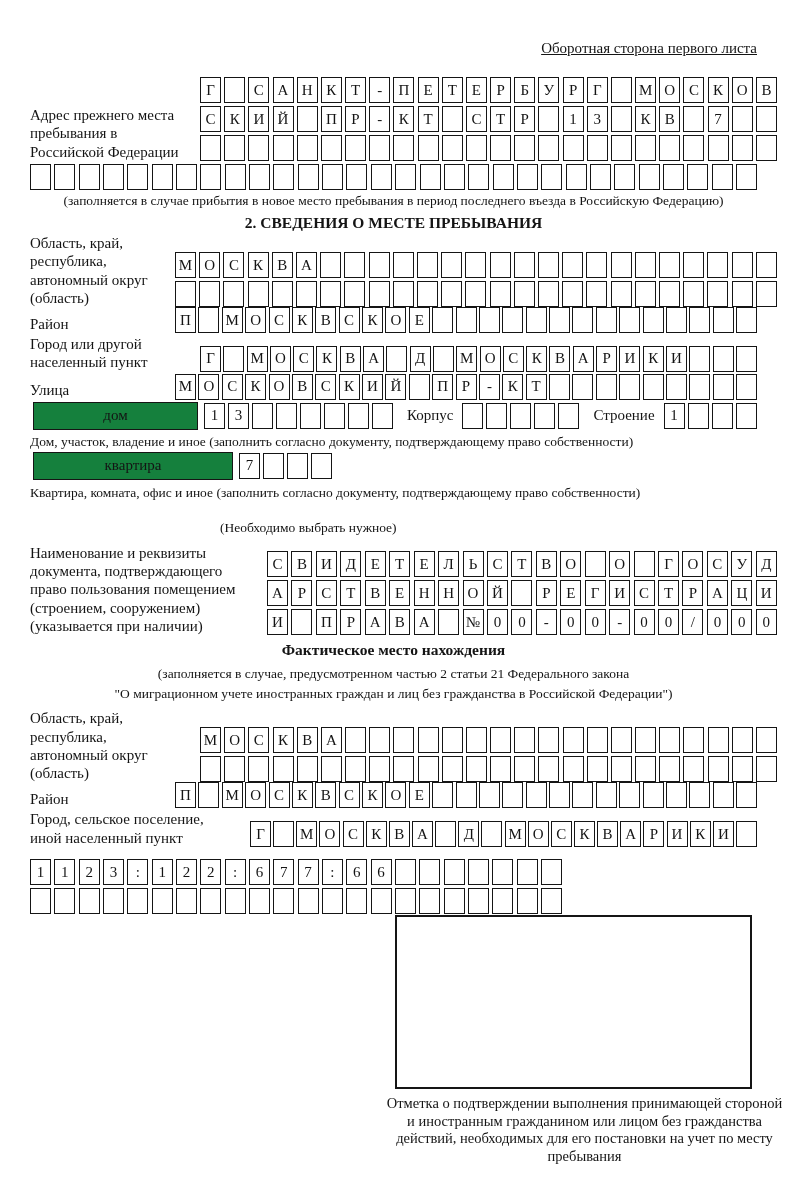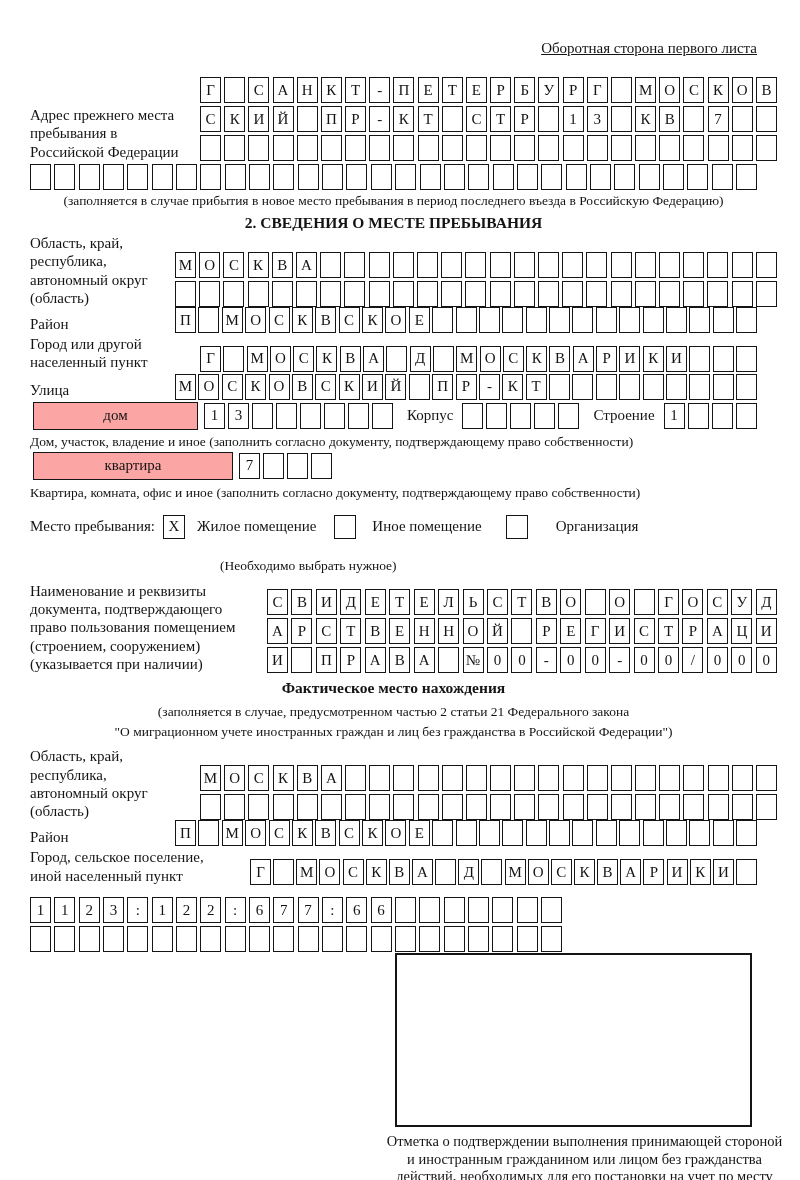--- a/index.html
+++ b/index.html
@@ -27,21 +27,21 @@
   .note { font-size:13.5px; text-align:center; margin-top:3px; }
   .sec-title { font-size:15.5px; font-weight:bold; text-align:center; margin-top:5px; }
 
   .lbl150 { width:150px; } .lbl125 { width:125px; } .lbl217 { width:217px; }
   .lbl200 { width:200px; } .lbl195 { width:195px; }
 
   .mt2{margin-top:2px;} .mt3{margin-top:3px;} .mt5{margin-top:5px;} .mt6{margin-top:6px;}
   .mt8{margin-top:8px;} .mt14{margin-top:14px;} .mt20{margin-top:20px;}
 
   .house-row { display:flex; align-items:center; margin-left:3px; margin-top:2px; }
-  .wide-box { border:1.5px solid #151515; height:28px; display:flex; align-items:center; justify-content:center; font-size:15px; background:#fca5a5; }
+  .wide-box { border:1.5px solid #151515; height:28px; display:flex; align-items:center; justify-content:center; font-size:15px; background:#15803d; }
   .wb-house { width:165px; } .wb-apt { width:200px; }
   .house-cells { display:flex; gap:3px; margin-left:6px; }
   .inline-lab { font-size:15px; padding:0 9px 0 14px; }
 
   .stay-row { display:flex; align-items:center; font-size:15px; margin-top:14px; }
   .chk { width:22px; height:24px; border:1.5px solid #151515; display:inline-flex; align-items:center; justify-content:center; font-size:15px; flex:0 0 auto; background:#fff; }
   .stay-note { font-size:13.5px; margin-left:190px; margin-top:19px; }
 
   .center-note { font-size:13.5px; text-align:center; line-height:20px; }
 
@@ -362,29 +362,20 @@
     <div class="wide-box wb-apt">квартира</div>
     <div class="house-cells">
         <span class="cbox">7</span>
         <span class="cbox"></span>
         <span class="cbox"></span>
         <span class="cbox"></span>
       </div>
   </div>
   <div class="note" style="text-align:left; margin-top:5px;">Квартира, комната, офис и иное (заполнить согласно документу, подтверждающему право собственности)</div>
 
-  <div class="stay-row">
-    <span>Место пребывания:</span>
-    <span class="chk" style="margin-left:8px">X</span>
-    <span style="margin-left:12px">Жилое помещение</span>
-    <span class="chk" style="margin-left:18px"></span>
-    <span style="margin-left:16px">Иное помещение</span>
-    <span class="chk" style="margin-left:24px"></span>
-    <span style="margin-left:28px">Организация</span>
-  </div>
   <div class="stay-note">(Необходимо выбрать нужное)</div>
 
   <div class="frow mt8">
     <div class="flabel lbl217">Наименование и реквизиты документа, подтверждающего право пользования помещением (строением, сооружением) (указывается при наличии)</div>
     <div class="rows-col">
       <div class="boxes w510">
           <span class="cbox">С</span>
           <span class="cbox">В</span>
           <span class="cbox">И</span>
           <span class="cbox">Д</span>

